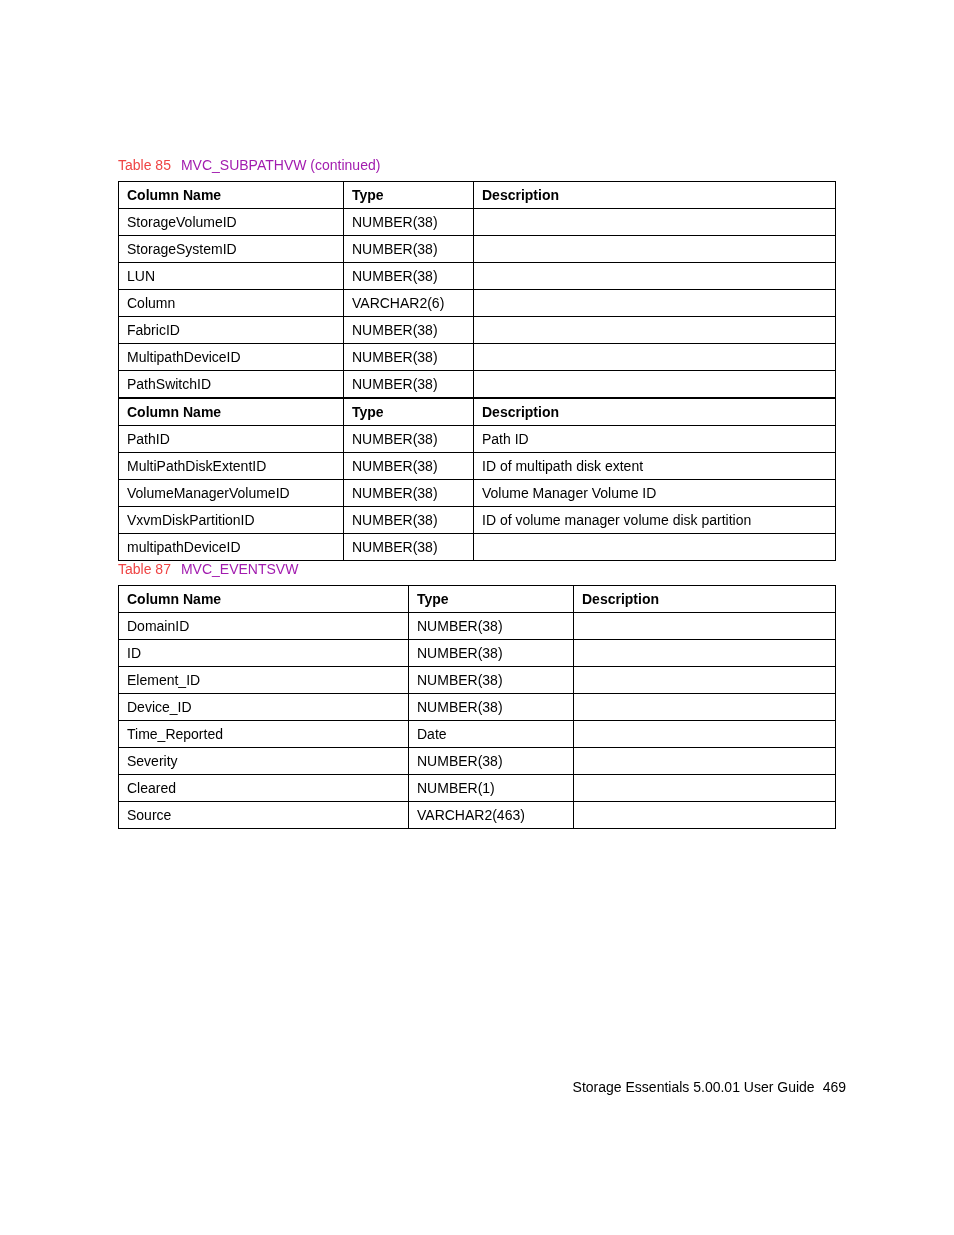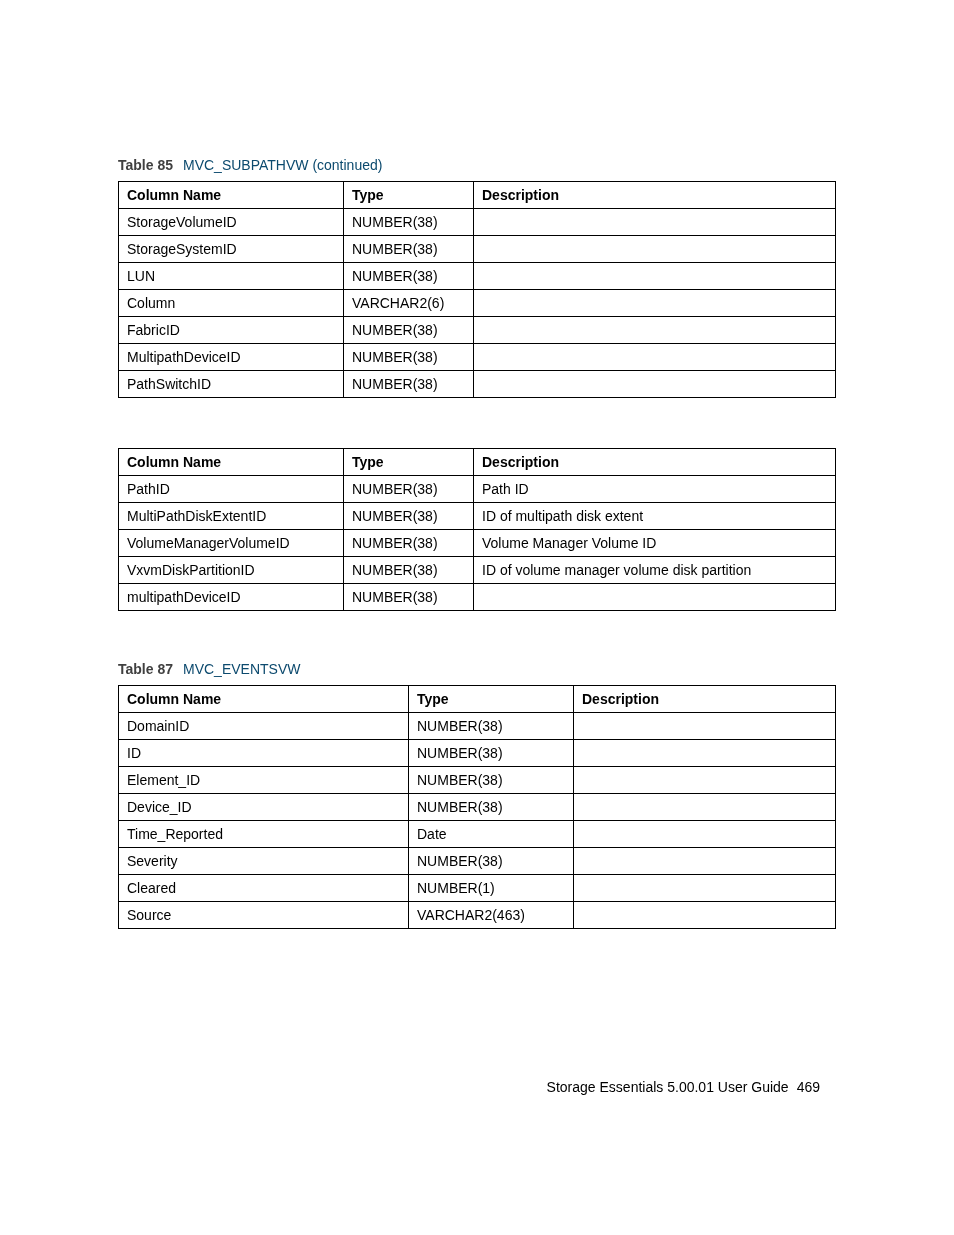--- a/index.html
+++ b/index.html
@@ -14,32 +14,31 @@
     height: 1235px;
     position: relative;
     box-sizing: border-box;
     padding: 157px 118px 0 118px;
   }
   .caption {
     font-size: 14px;
     margin: 0 0 8px 0;
   }
   .caption .label {
-    color: #404040;
-    font-weight: bold;
+    color: #ef4444;
+    font-weight: normal;
   }
   .caption .title {
     margin-left: 10px;
-    color: #0c4a6e;
+    color: #a21caf;
   }
   table {
     border-collapse: collapse;
     width: 100%;
     table-layout: fixed;
-    margin-bottom: 50px;
   }
   th, td {
     border: 1px solid #000;
     padding: 5px 8px;
     font-size: 14px;
     text-align: left;
     vertical-align: top;
     font-weight: normal;
     word-wrap: break-word;
   }
@@ -50,21 +49,21 @@
   .t85 col.c1, .t86 col.c1 { width: 225px; }
   .t85 col.c2, .t86 col.c2 { width: 130px; }
   .t85 col.c3, .t86 col.c3 { width: auto; }
   
   .t87 col.c1 { width: 290px; }
   .t87 col.c2 { width: 165px; }
   .t87 col.c3 { width: auto; }
   .footer {
     position: absolute;
     bottom: 140px;
-    right: 134px;
+    right: 108px;
     font-size: 14px;
   }
   .footer .pnum { margin-left: 8px; }
 </style>
 </head>
 <body>
 
 <div class="page">
 
   <div class="caption">

